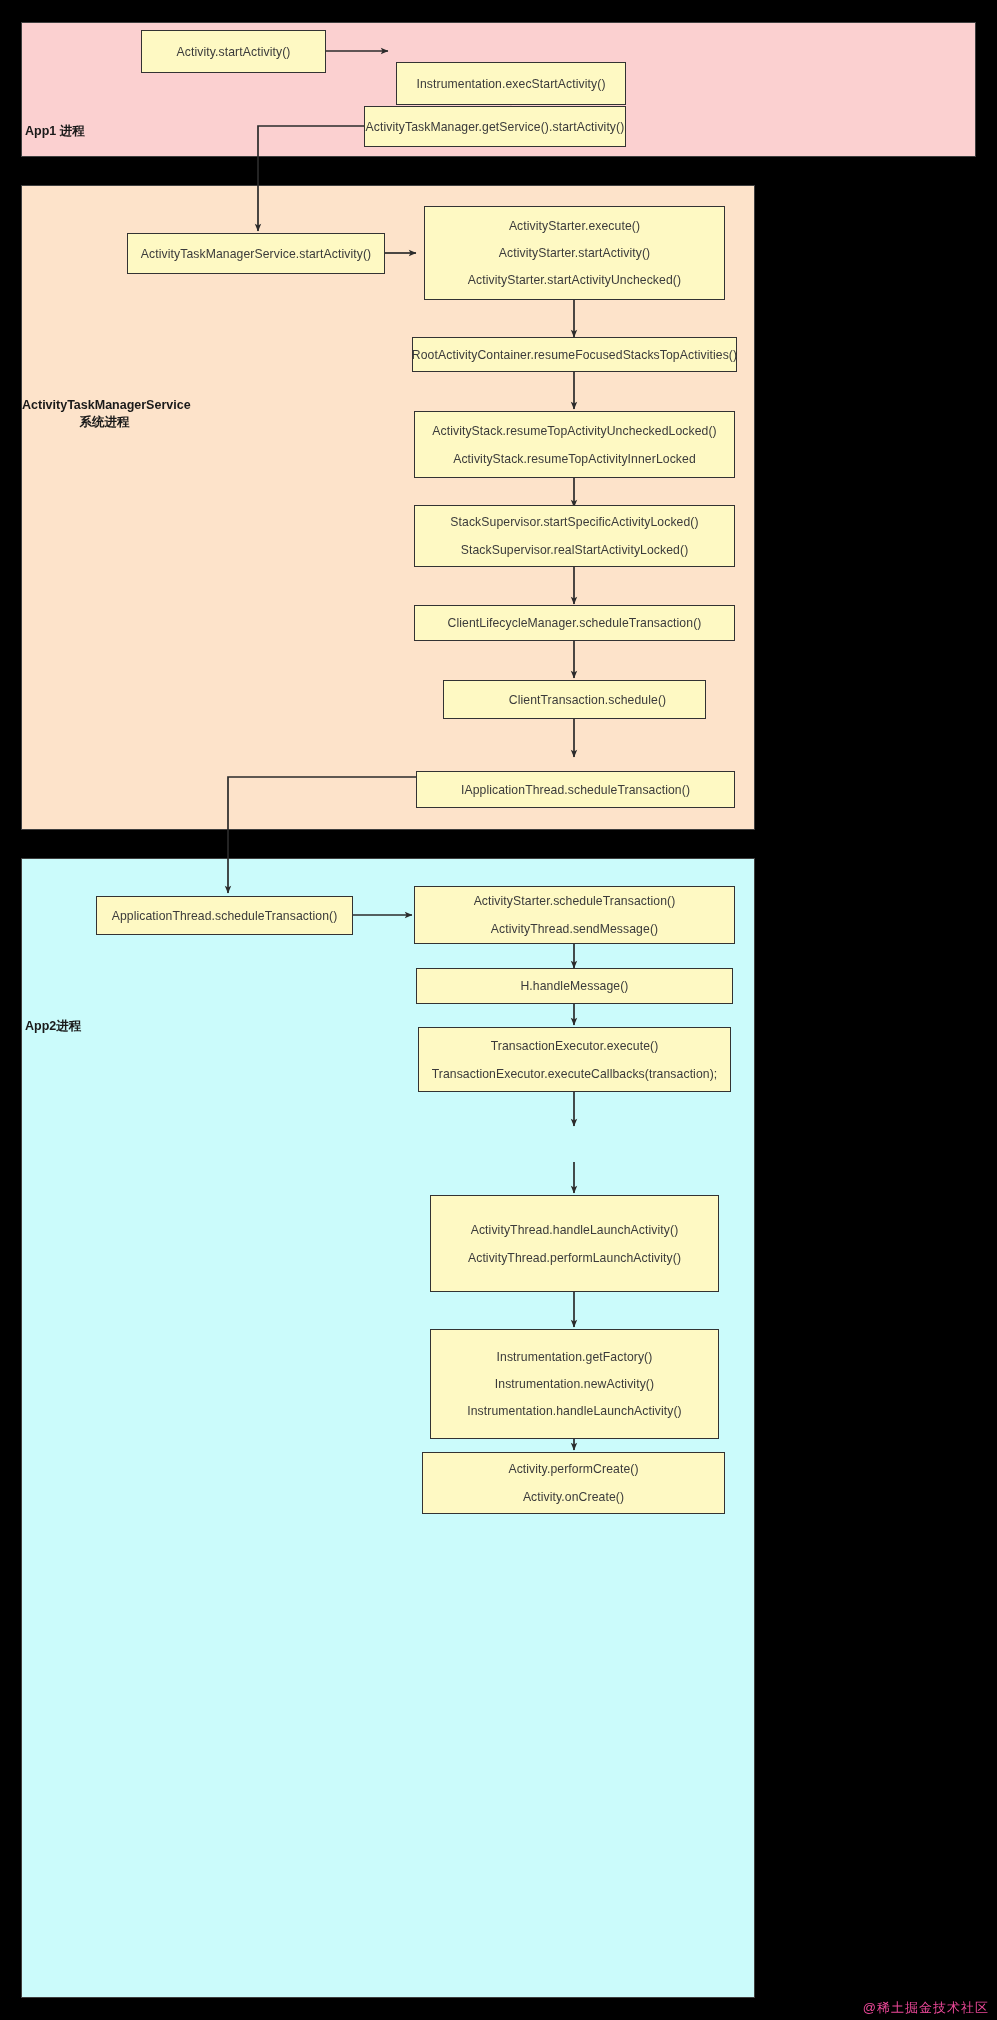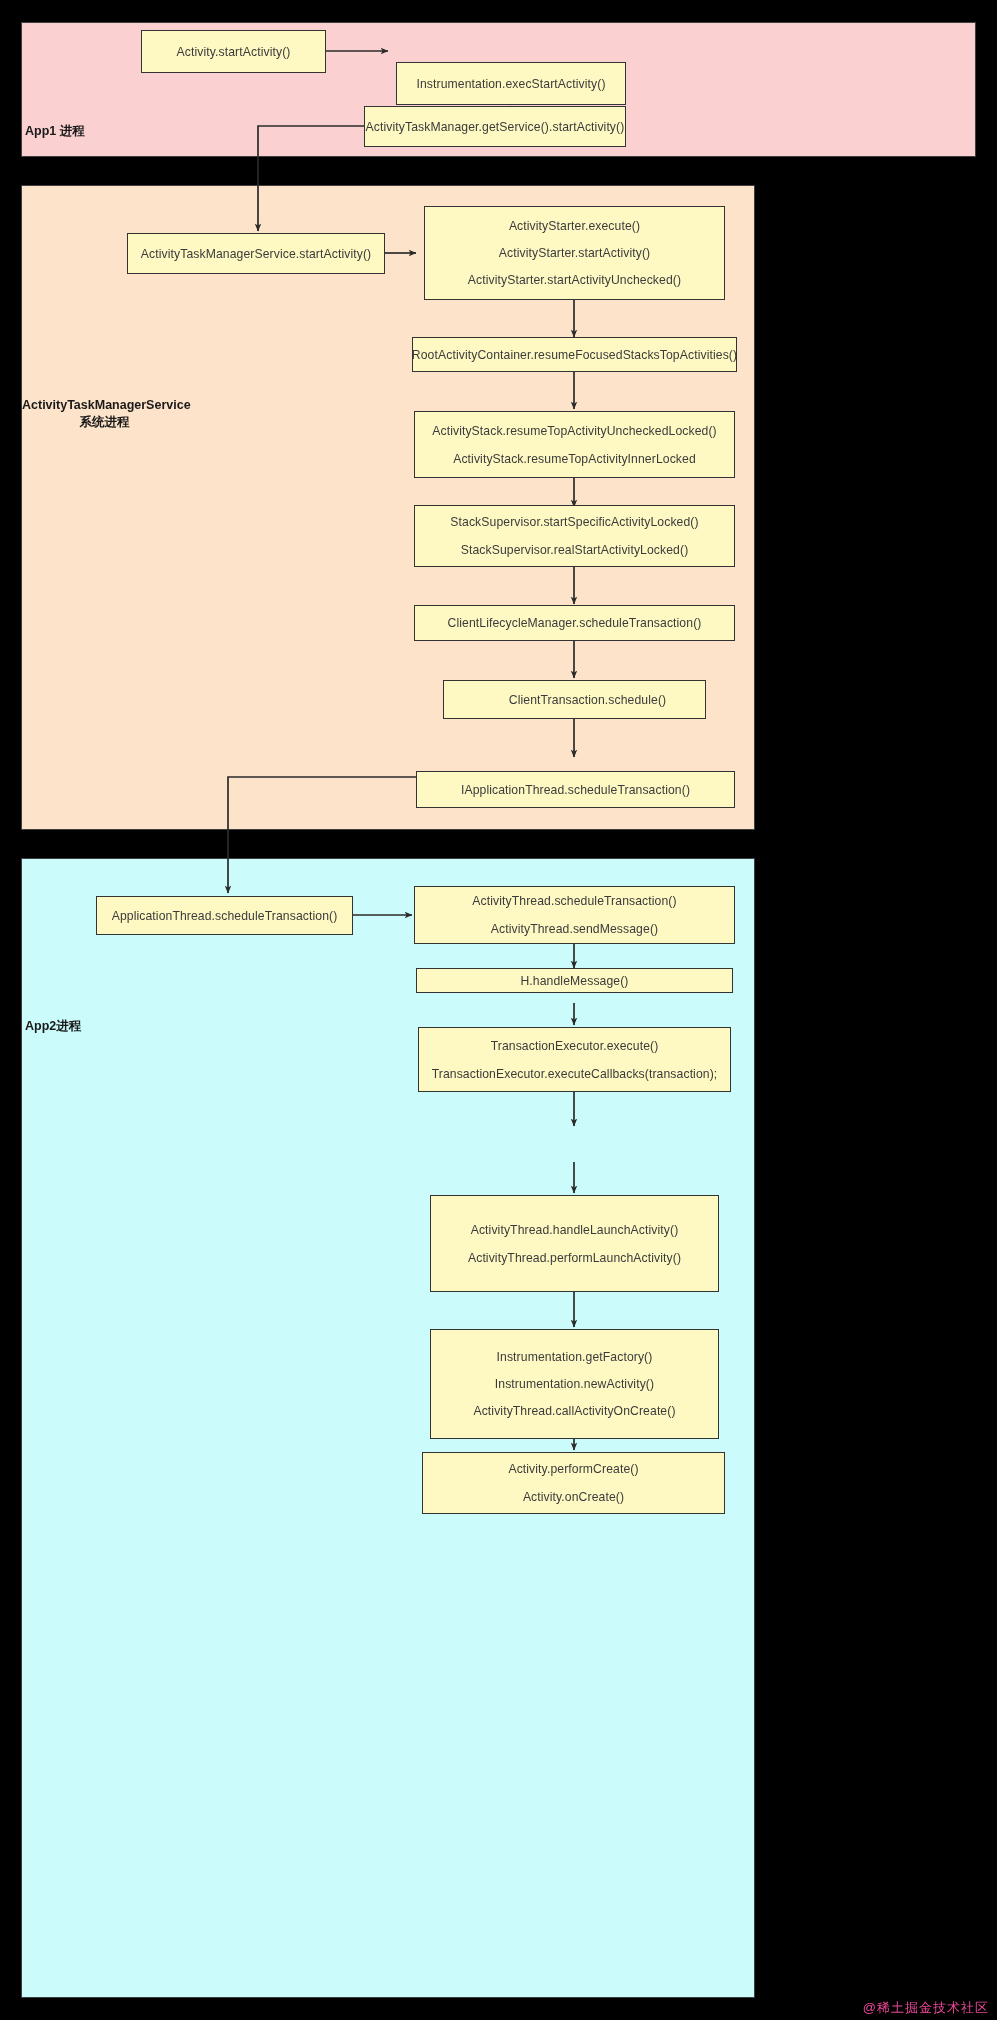--- a/index.html
+++ b/index.html
@@ -108,43 +108,43 @@
 
   <div class="node" style="left:416px;top:759px;width:319px;height:37px;margin-top:12px;">
     <span class="ln">IApplicationThread.scheduleTransaction()</span>
   </div>
 
   <div class="node" style="left:96px;top:896px;width:257px;height:39px;">
     <span class="ln">ApplicationThread.scheduleTransaction()</span>
   </div>
 
   <div class="node multi2" style="left:414px;top:886px;width:321px;height:58px;">
-    <span class="ln">ActivityThread.scheduleTransaction()</span>
+    <span class="ln">ActivityStarter.scheduleTransaction()</span>
     <span class="ln">ActivityThread.sendMessage()</span>
   </div>
 
-  <div class="node" style="left:416px;top:968px;width:317px;height:25px;">
+  <div class="node" style="left:416px;top:968px;width:317px;height:36px;">
     <span class="ln">H.handleMessage()</span>
   </div>
 
   <div class="node multi2" style="left:418px;top:1027px;width:313px;height:65px;">
     <span class="ln">TransactionExecutor.execute()</span>
     <span class="ln">TransactionExecutor.executeCallbacks(transaction);</span>
   </div>
 
 
   <div class="node multi2" style="left:430px;top:1195px;width:289px;height:97px;">
     <span class="ln">ActivityThread.handleLaunchActivity()</span>
     <span class="ln">ActivityThread.performLaunchActivity()</span>
   </div>
 
   <div class="node multi" style="left:430px;top:1329px;width:289px;height:110px;">
     <span class="ln">Instrumentation.getFactory()</span>
     <span class="ln">Instrumentation.newActivity()</span>
-    <span class="ln">ActivityThread.callActivityOnCreate()</span>
+    <span class="ln">Instrumentation.handleLaunchActivity()</span>
   </div>
 
   <div class="node multi2" style="left:422px;top:1452px;width:303px;height:62px;">
     <span class="ln">Activity.performCreate()</span>
     <span class="ln">Activity.onCreate()</span>
   </div>
 
   <div class="wm">@稀土掘金技术社区</div>
 </div>
 

